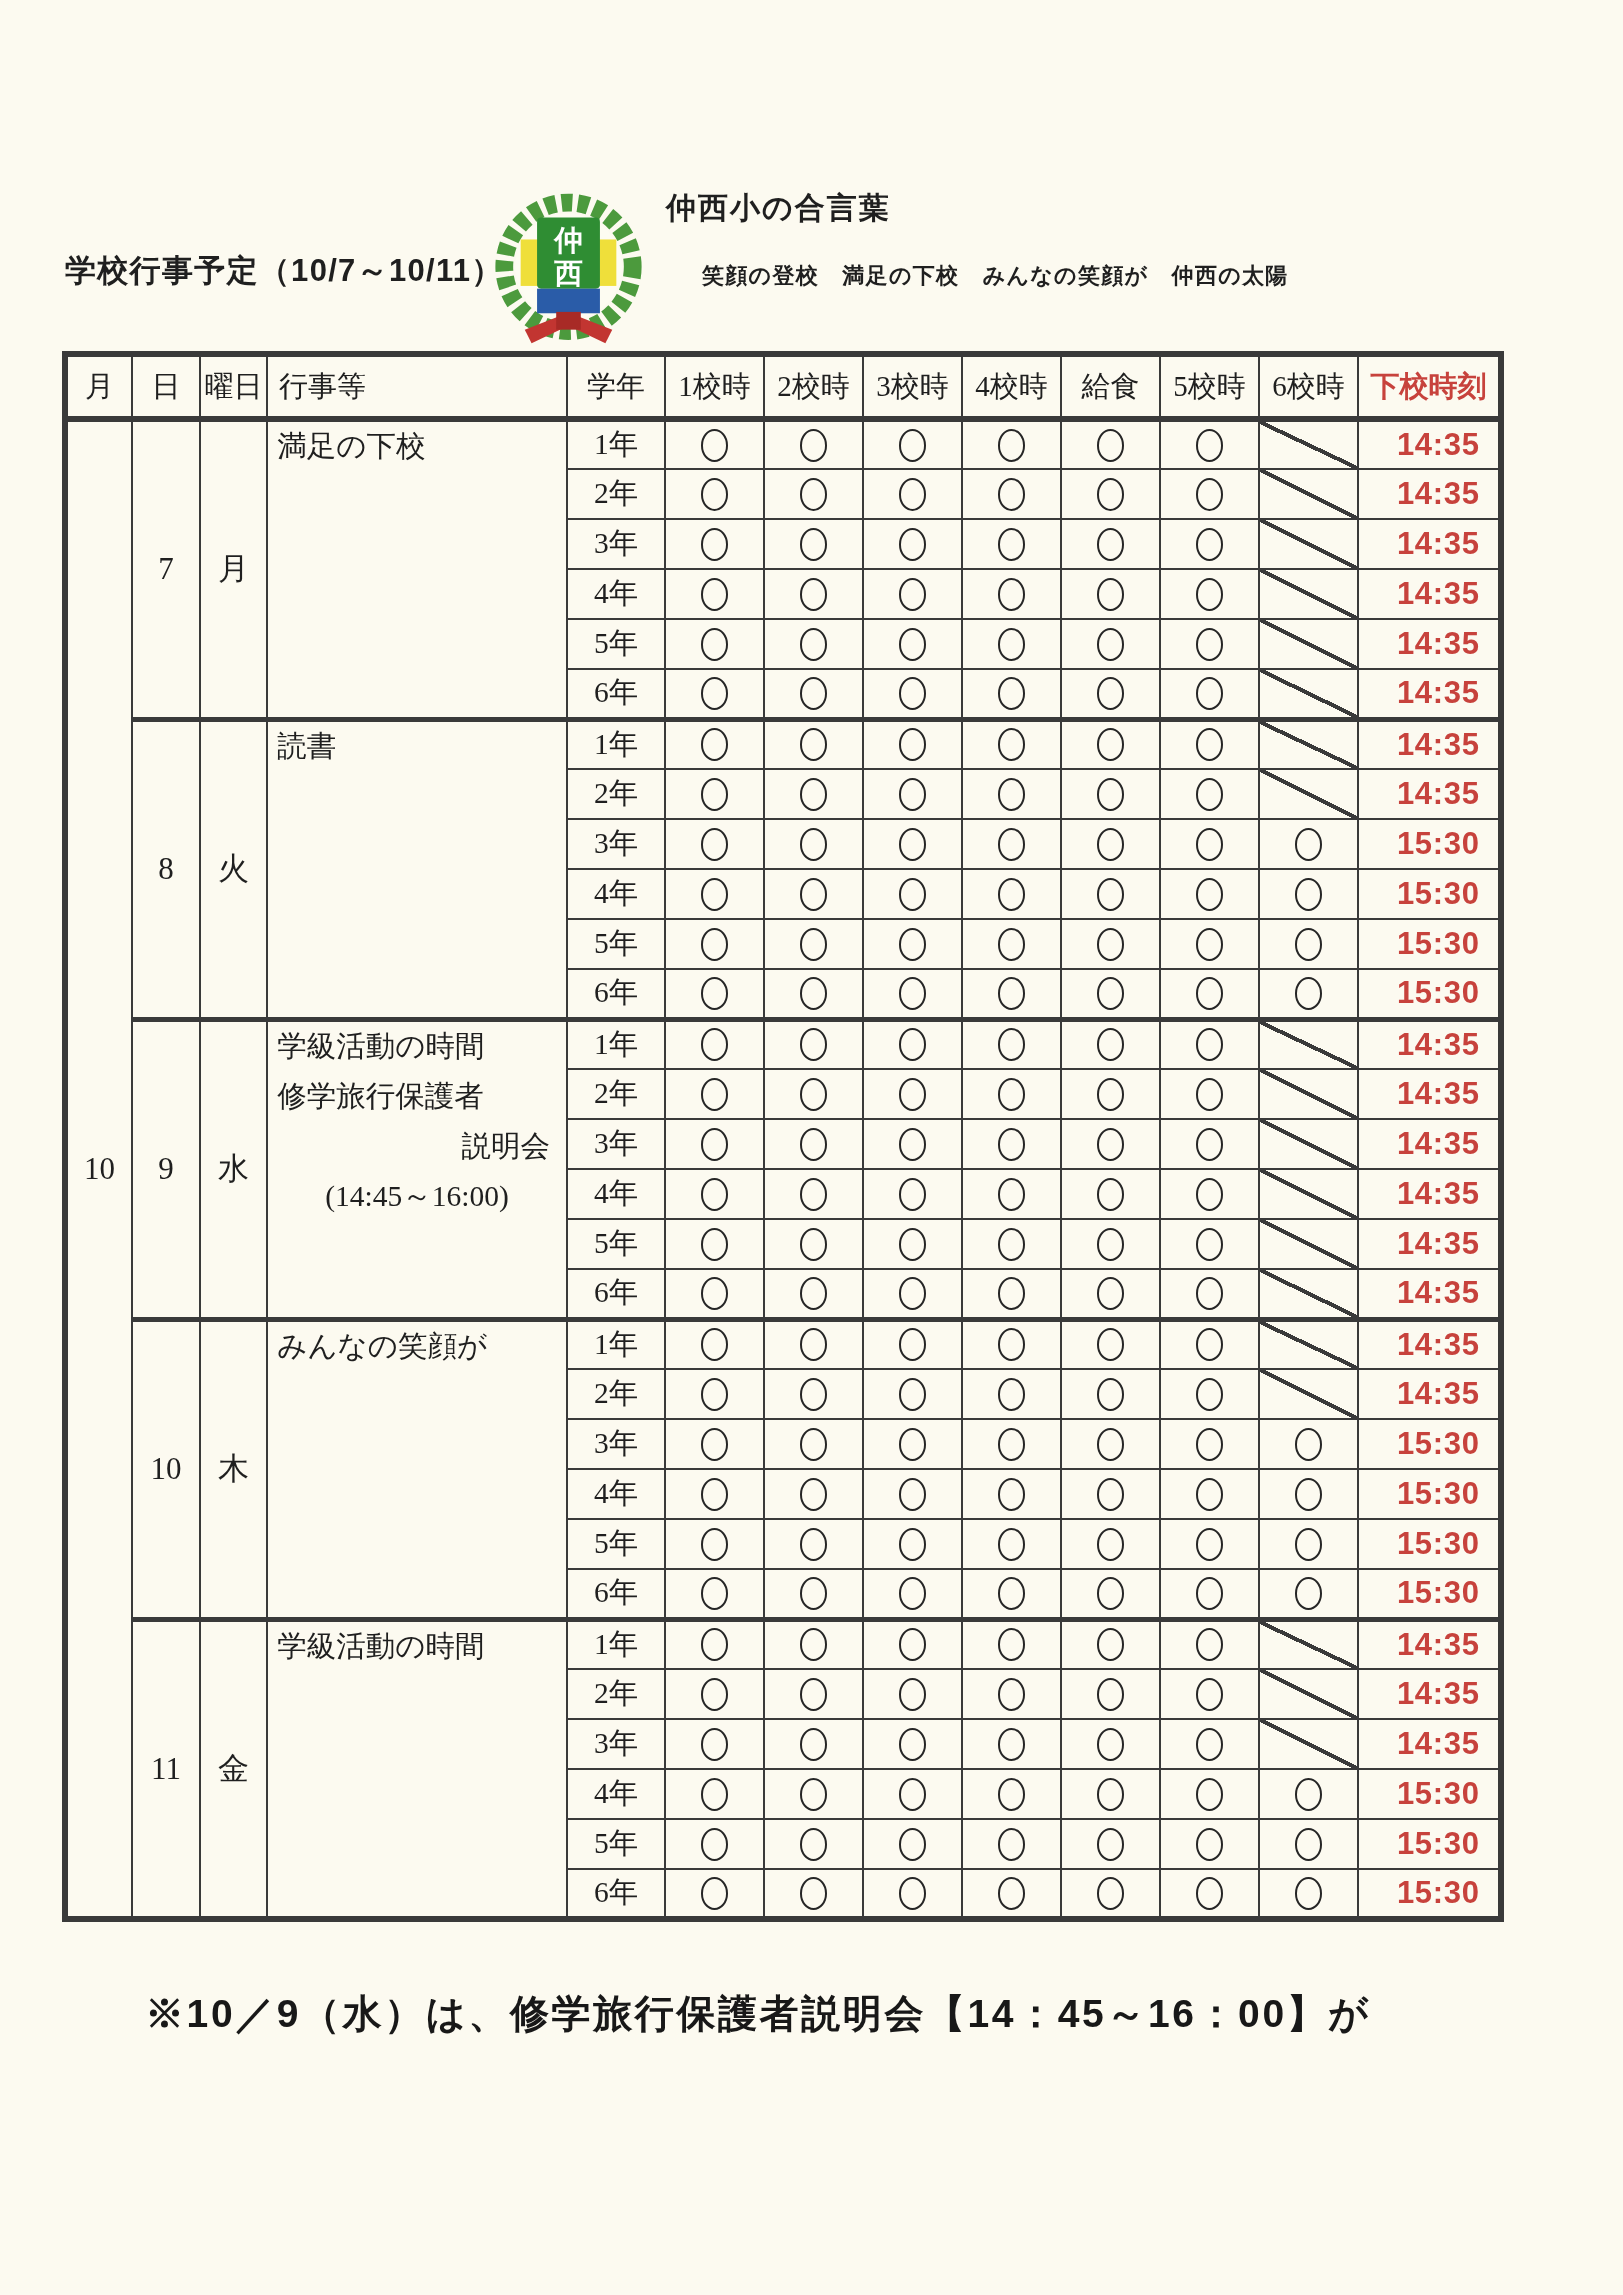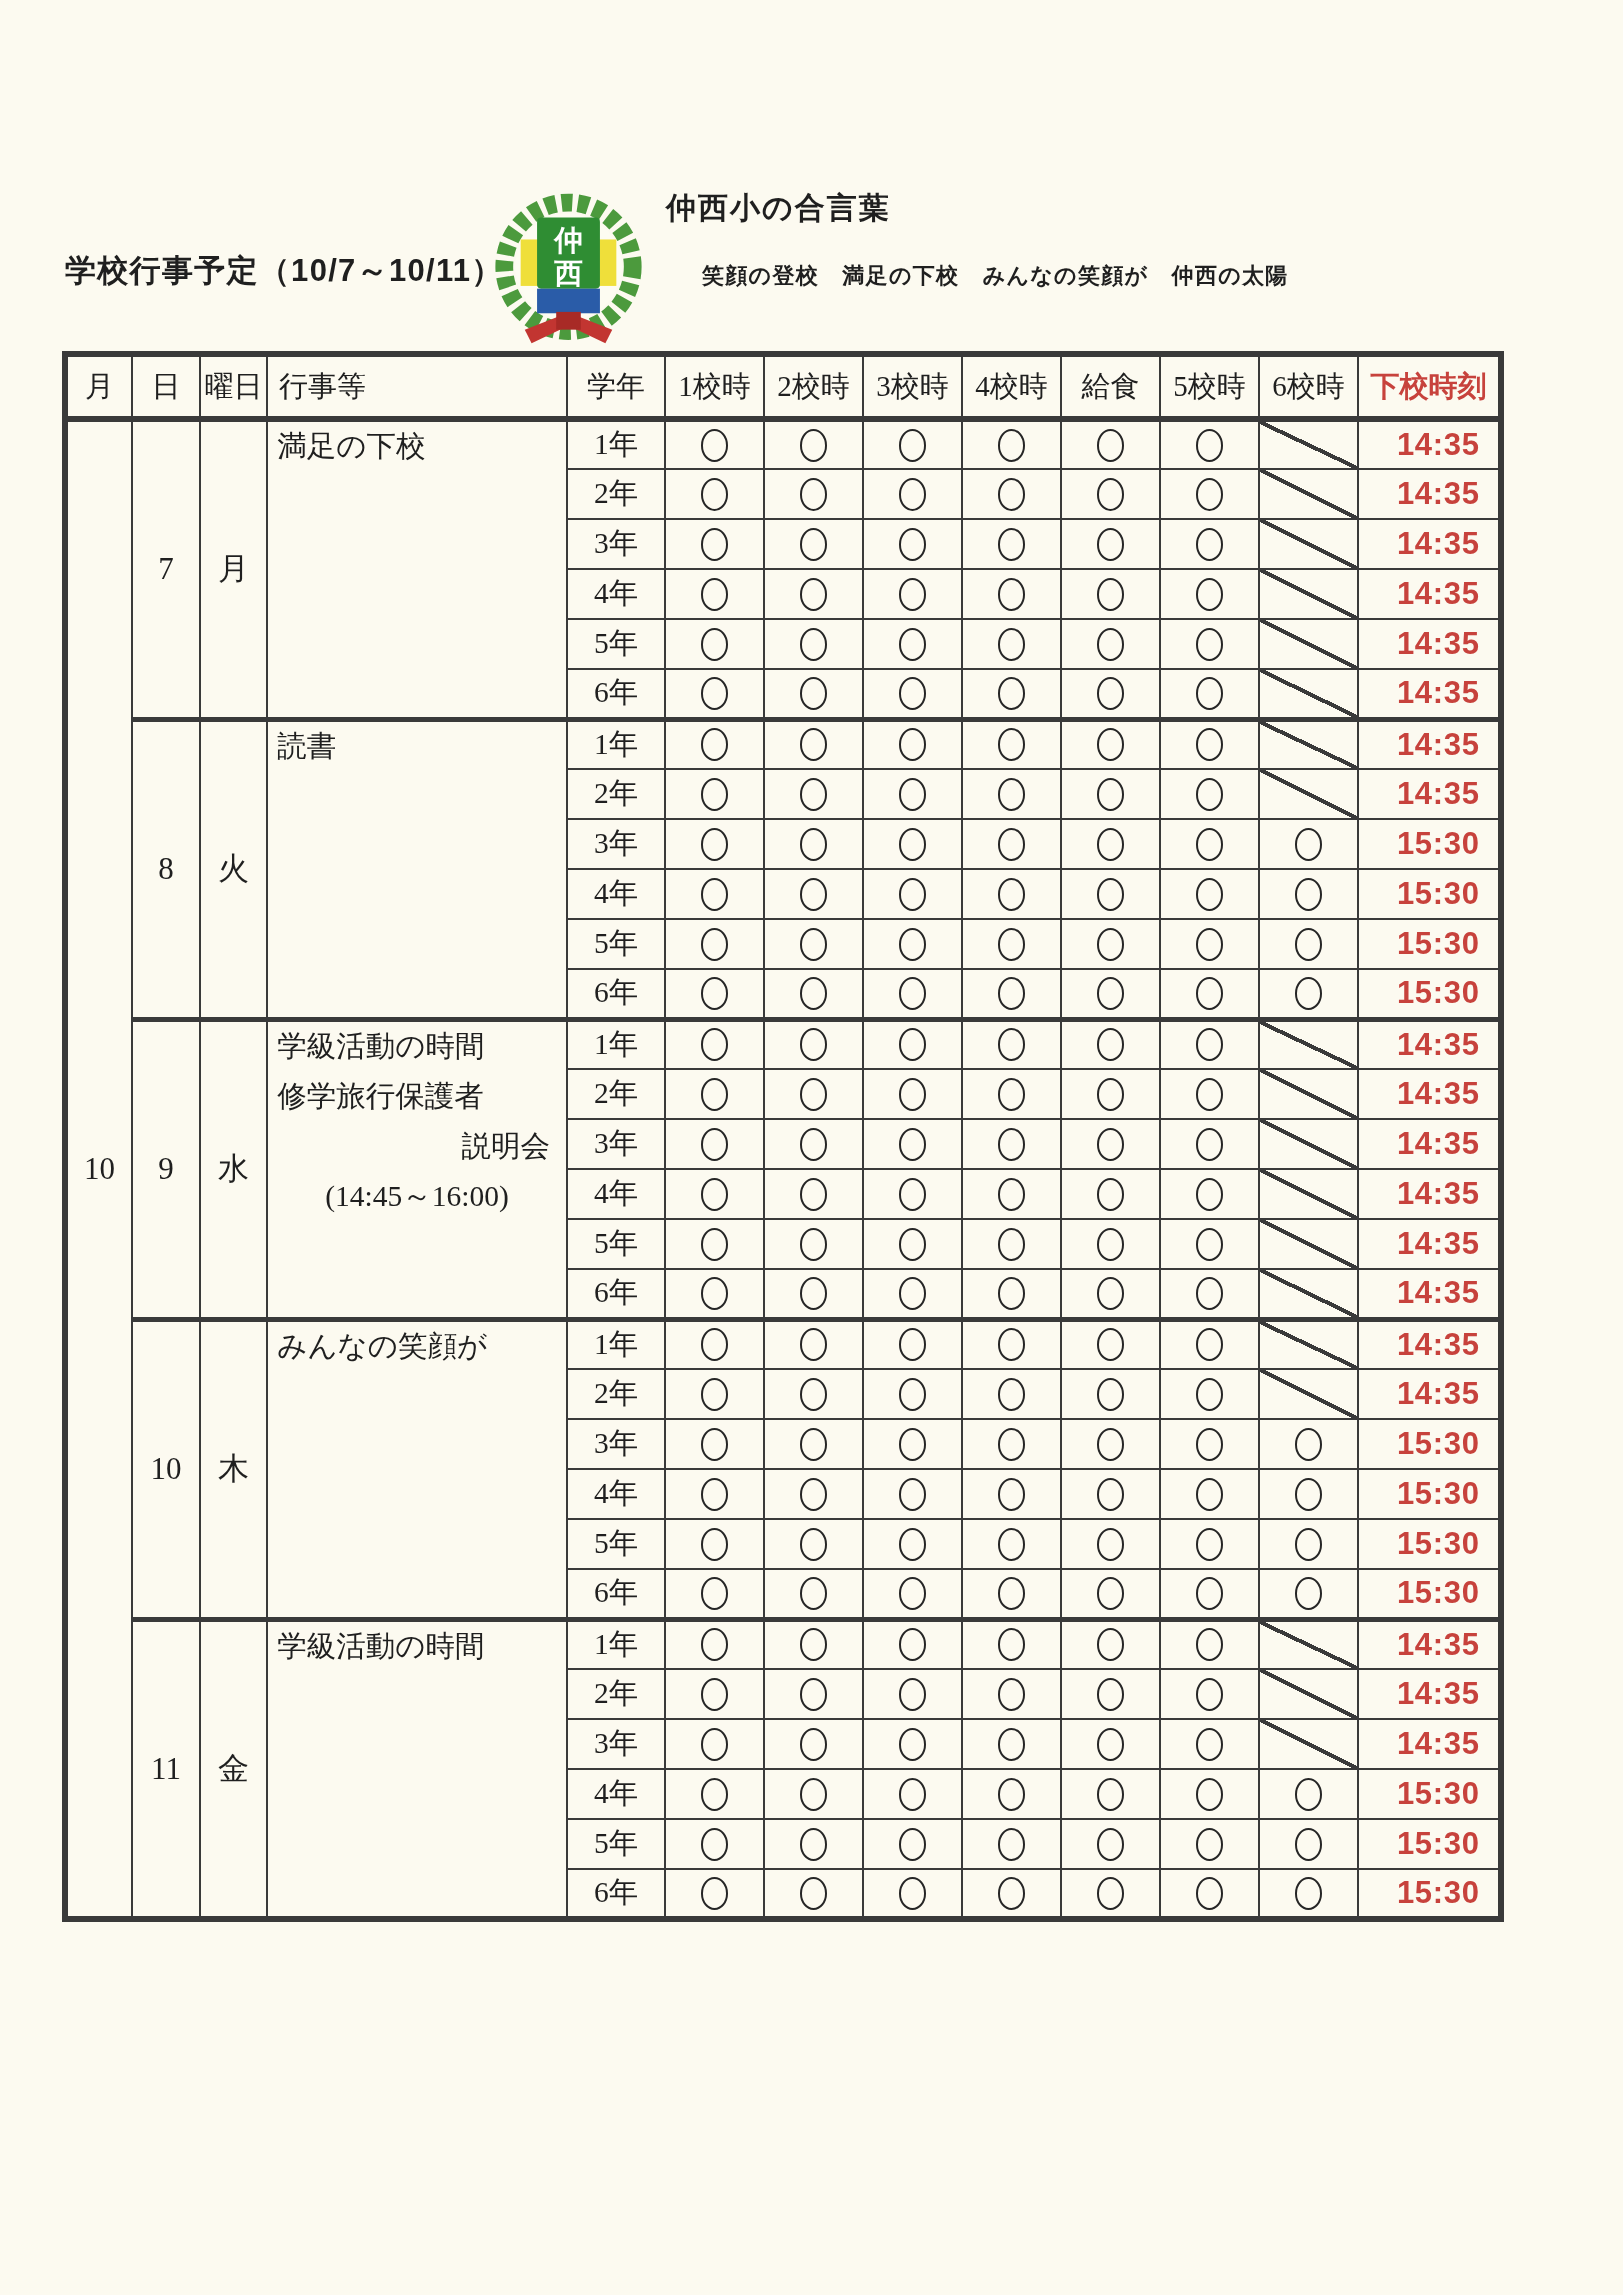--- a/index.html
+++ b/index.html
@@ -529,14 +529,15 @@
         <td class="mark"><span class="circle"></span></td>
         <td class="mark"><span class="circle"></span></td>
         <td class="mark"><span class="circle"></span></td>
         <td class="mark"><span class="circle"></span></td>
         <td class="time">15:30</td>
       </tr>
     </tbody>
 </table>
 
 <div class="note">
+  <div>※10／9（水）は、修学旅行保護者説明会【14：45～16：00】が</div>
 </div>
 
 
 </body></html>

